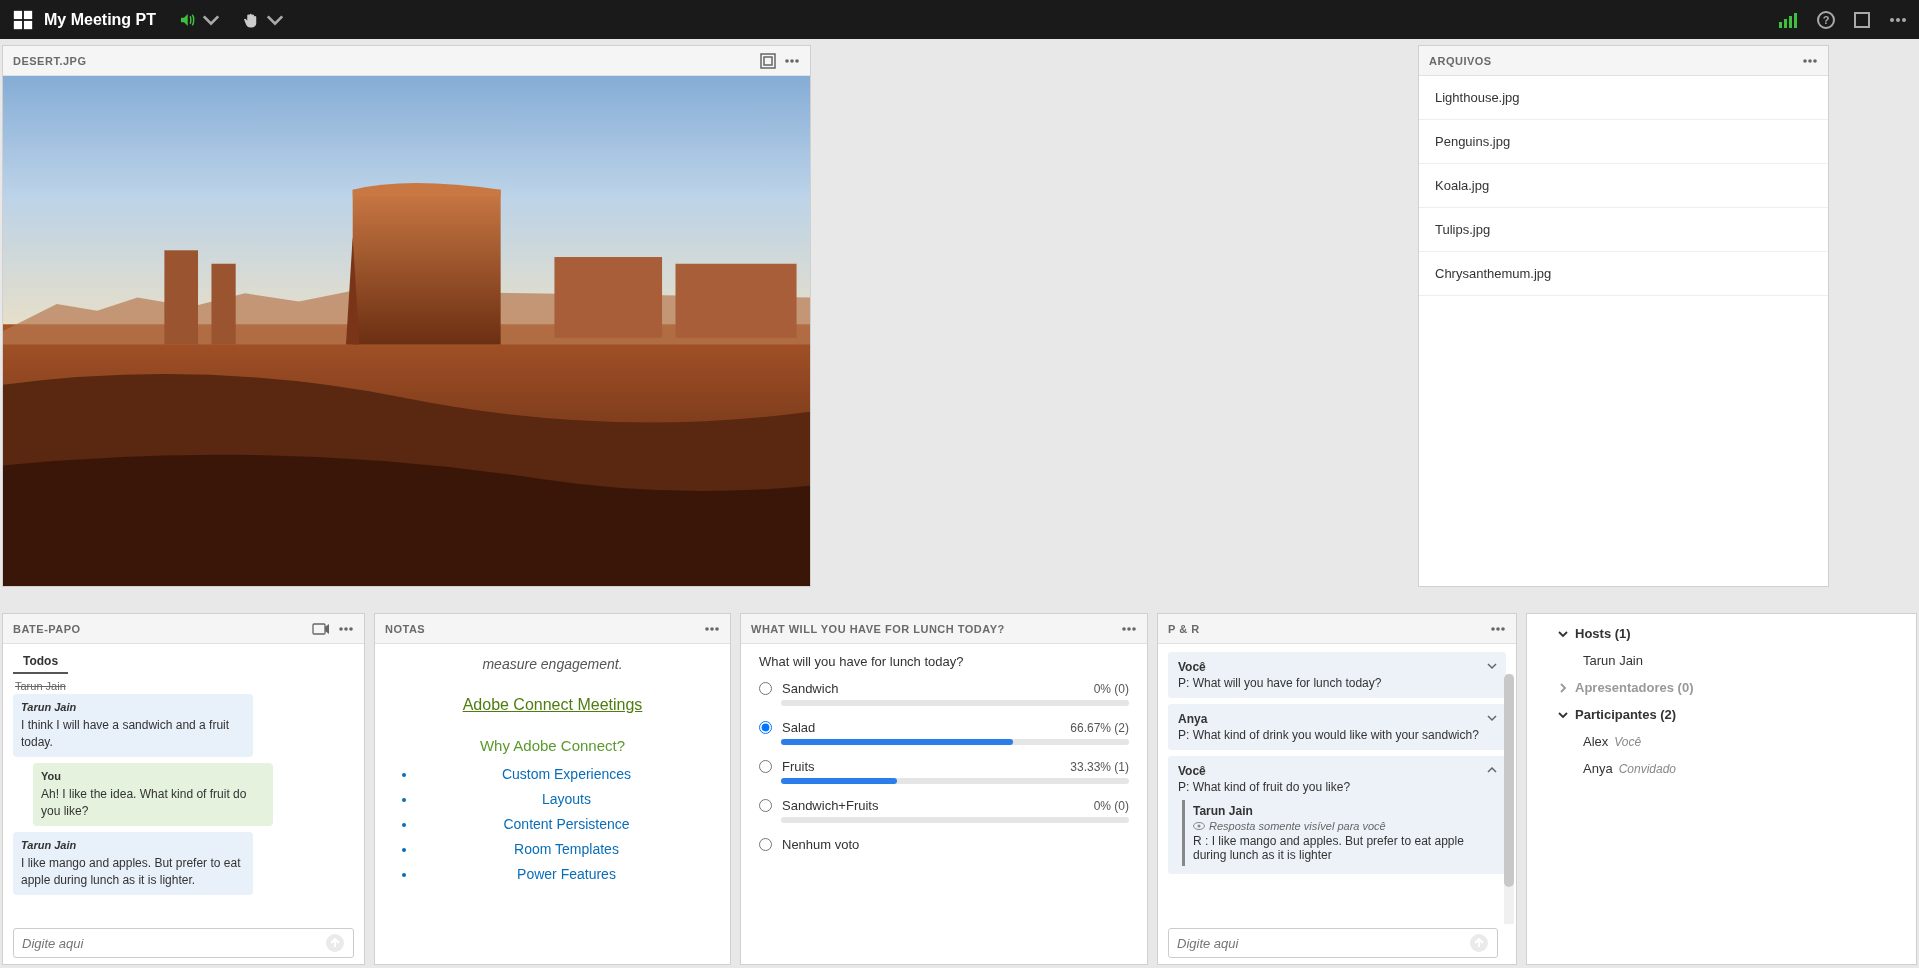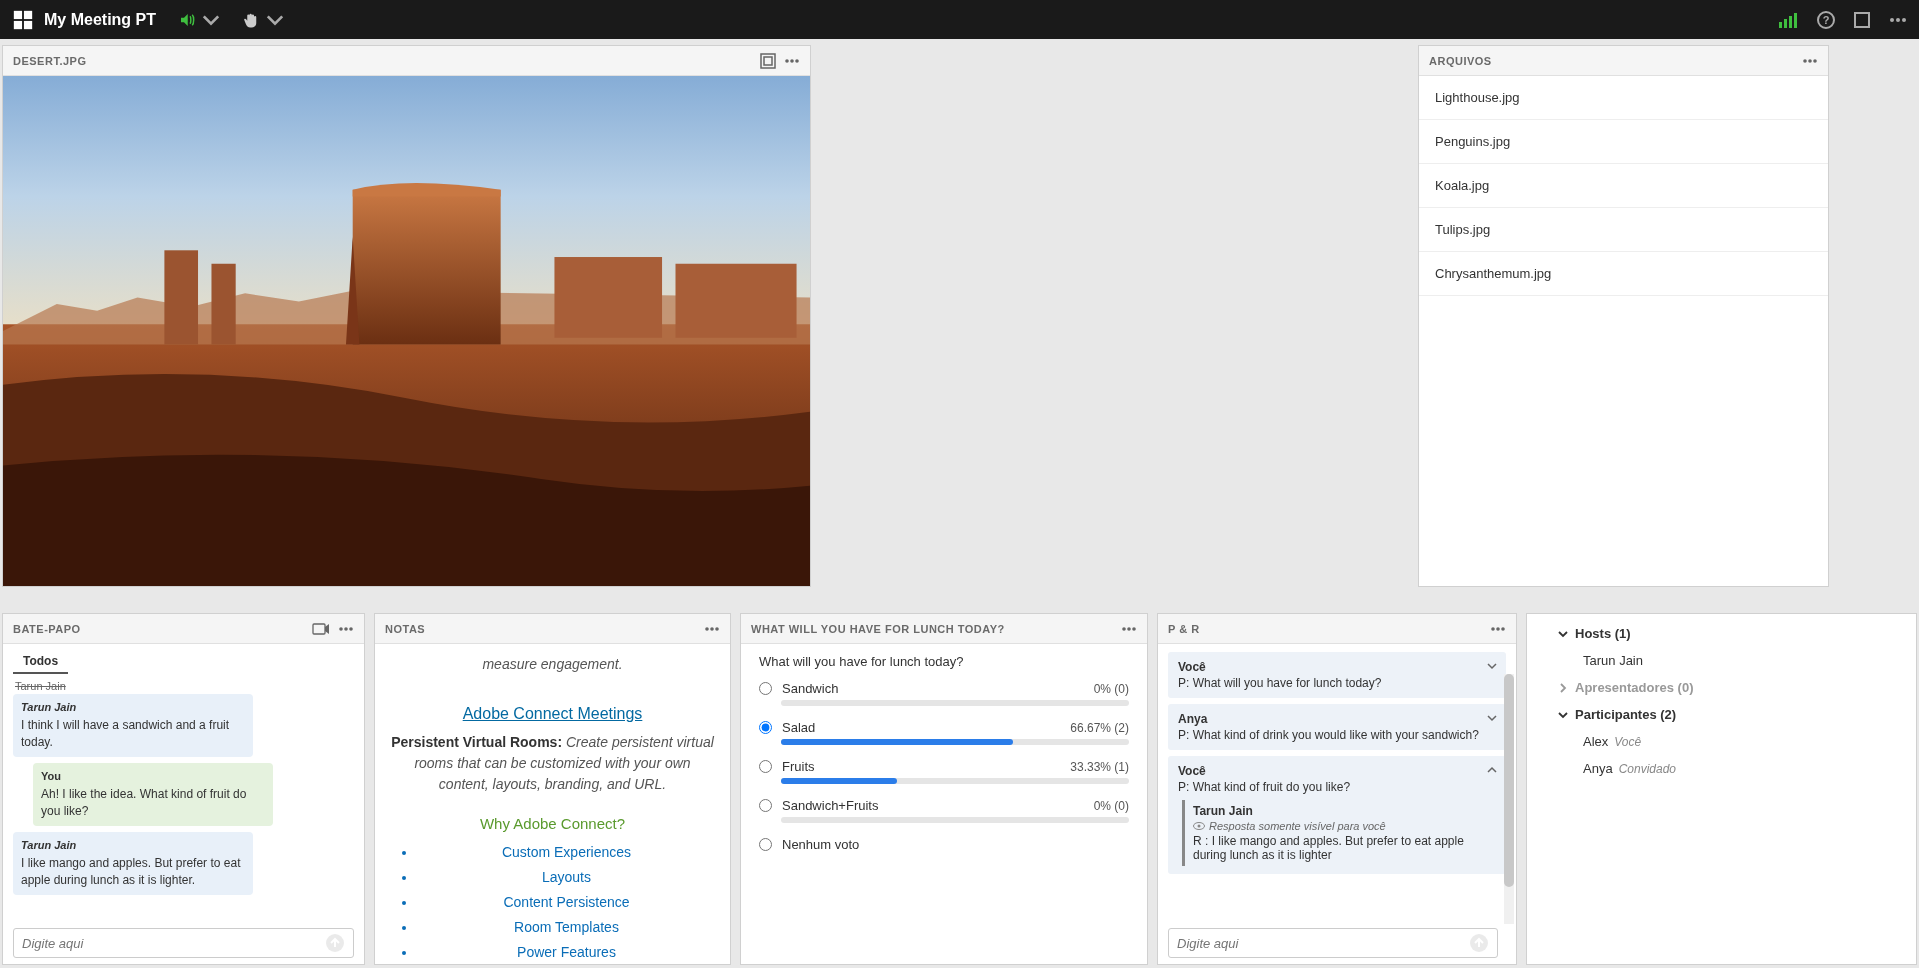--- a/index.html
+++ b/index.html
@@ -40,21 +40,21 @@
 .msg-other { background: #e8f0f9; }
 .msg-self { background: #e5f2de; margin-left: 20px; }
 .msg-italic-sender { font-style: italic; }
 .chat-input-row { position: absolute; bottom: 6px; left: 10px; right: 10px; height: 30px; background: #fff; border: 1px solid #ccc; border-radius: 3px; display: flex; align-items: center; padding: 0 8px; }
 .chat-input-row input { flex: 1; border: none; outline: none; font-style: italic; color: #888; font-size: 13px; }
 .send-icn { width: 20px; height: 20px; opacity: .4; }
 
 
 .notes-body { padding: 10px 14px; font-size: 14px; line-height: 1.5; overflow-y: auto; height: 100%; text-align: center; }
 .notes-body .meas { font-style: italic; color: #555; }
-.notes-body .link { color: #0369a1; text-decoration: underline; font-size: 16px; display: block; margin-top: 27px; }
+.notes-body .link { color: #4d7c0f; text-decoration: underline; font-size: 16px; display: block; margin-top: 18px; }
 .notes-body .pvr { margin-top: 6px; }
 .notes-body .pvr b { font-weight: bold; }
 .notes-body .pvr-desc { font-style: italic; color: #555; }
 .notes-body .why { color: #5a9a2e; font-size: 15px; margin-top: 18px; font-weight: 500; }
 .notes-body ul { margin: 4px 0 0 28px; }
 .notes-body ul li { color: #0a6db7; padding: 2px 0; font-size: 14px; list-style: disc; cursor: pointer; }
 .notes-body ul li::marker { color: #0a6db7; }
 
 
 .poll-body { padding: 10px 18px; overflow-y: auto; height: 100%; }
@@ -279,21 +279,20 @@
             <circle cx="3" cy="8" r="1.8"></circle>
             <circle cx="8" cy="8" r="1.8"></circle>
             <circle cx="13" cy="8" r="1.8"></circle>
           </svg>
         </span>
     </div>
     <div class="pod-body">
       <div class="notes-body">
         <div class="meas">measure engagement.</div>
         <a class="link">Adobe Connect Meetings</a>
-        <div class="pvr"><b>Persistent Virtual Rooms:</b> <span class="pvr-desc">Create persistent virtual rooms that can be customized with your own content, layouts, branding, and URL.</span></div>
         <div class="why">Why Adobe Connect?</div>
         <ul id="notes-bullets">
             <li>Custom Experiences</li>
             <li>Layouts</li>
             <li>Content Persistence</li>
             <li>Room Templates</li>
             <li>Power Features</li>
           </ul>
       </div>
     </div>

